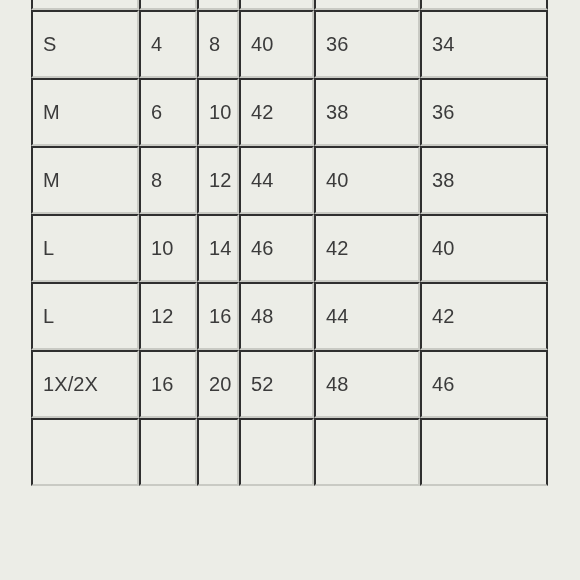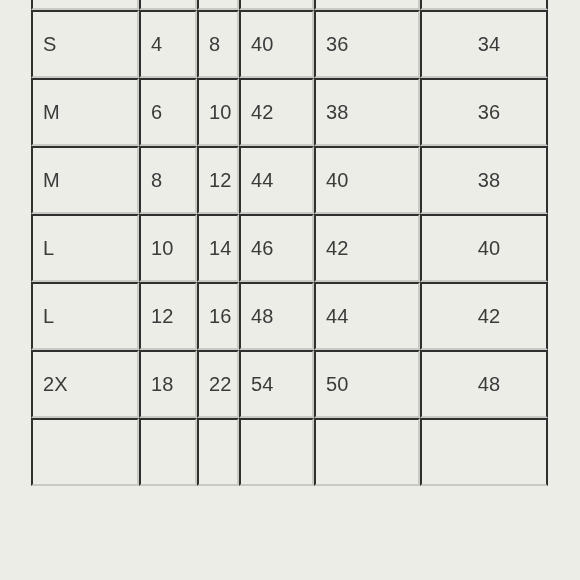--- a/index.html
+++ b/index.html
@@ -71,21 +71,20 @@
 
     
     border-top: 2px solid #2f2f2f;
     border-left: 2px solid #2f2f2f;
     border-right: 2px solid #c9cac4;
     border-bottom: 2px solid #c9cac4;
   }
 
   table.size-chart tr td:last-child {
     border-right: 2px solid #2f2f2f;
-    text-align: center;
   }
 </style>
 </head>
 <body>
 
 <div id="page">
   <div id="table-viewport">
     <div id="table-shift">
       <table class="size-chart">
         <colgroup>
@@ -139,26 +138,26 @@
             </tr>
             <tr>
               <td>L</td>
               <td>12</td>
               <td>16</td>
               <td>48</td>
               <td>44</td>
               <td>42</td>
             </tr>
             <tr>
-              <td>2X</td>
-              <td>18</td>
-              <td>22</td>
-              <td>54</td>
-              <td>50</td>
+              <td>1X/2X</td>
+              <td>16</td>
+              <td>20</td>
+              <td>52</td>
               <td>48</td>
+              <td>46</td>
             </tr>
             <tr>
               <td></td>
               <td></td>
               <td></td>
               <td></td>
               <td></td>
               <td></td>
             </tr>
           </tbody>

